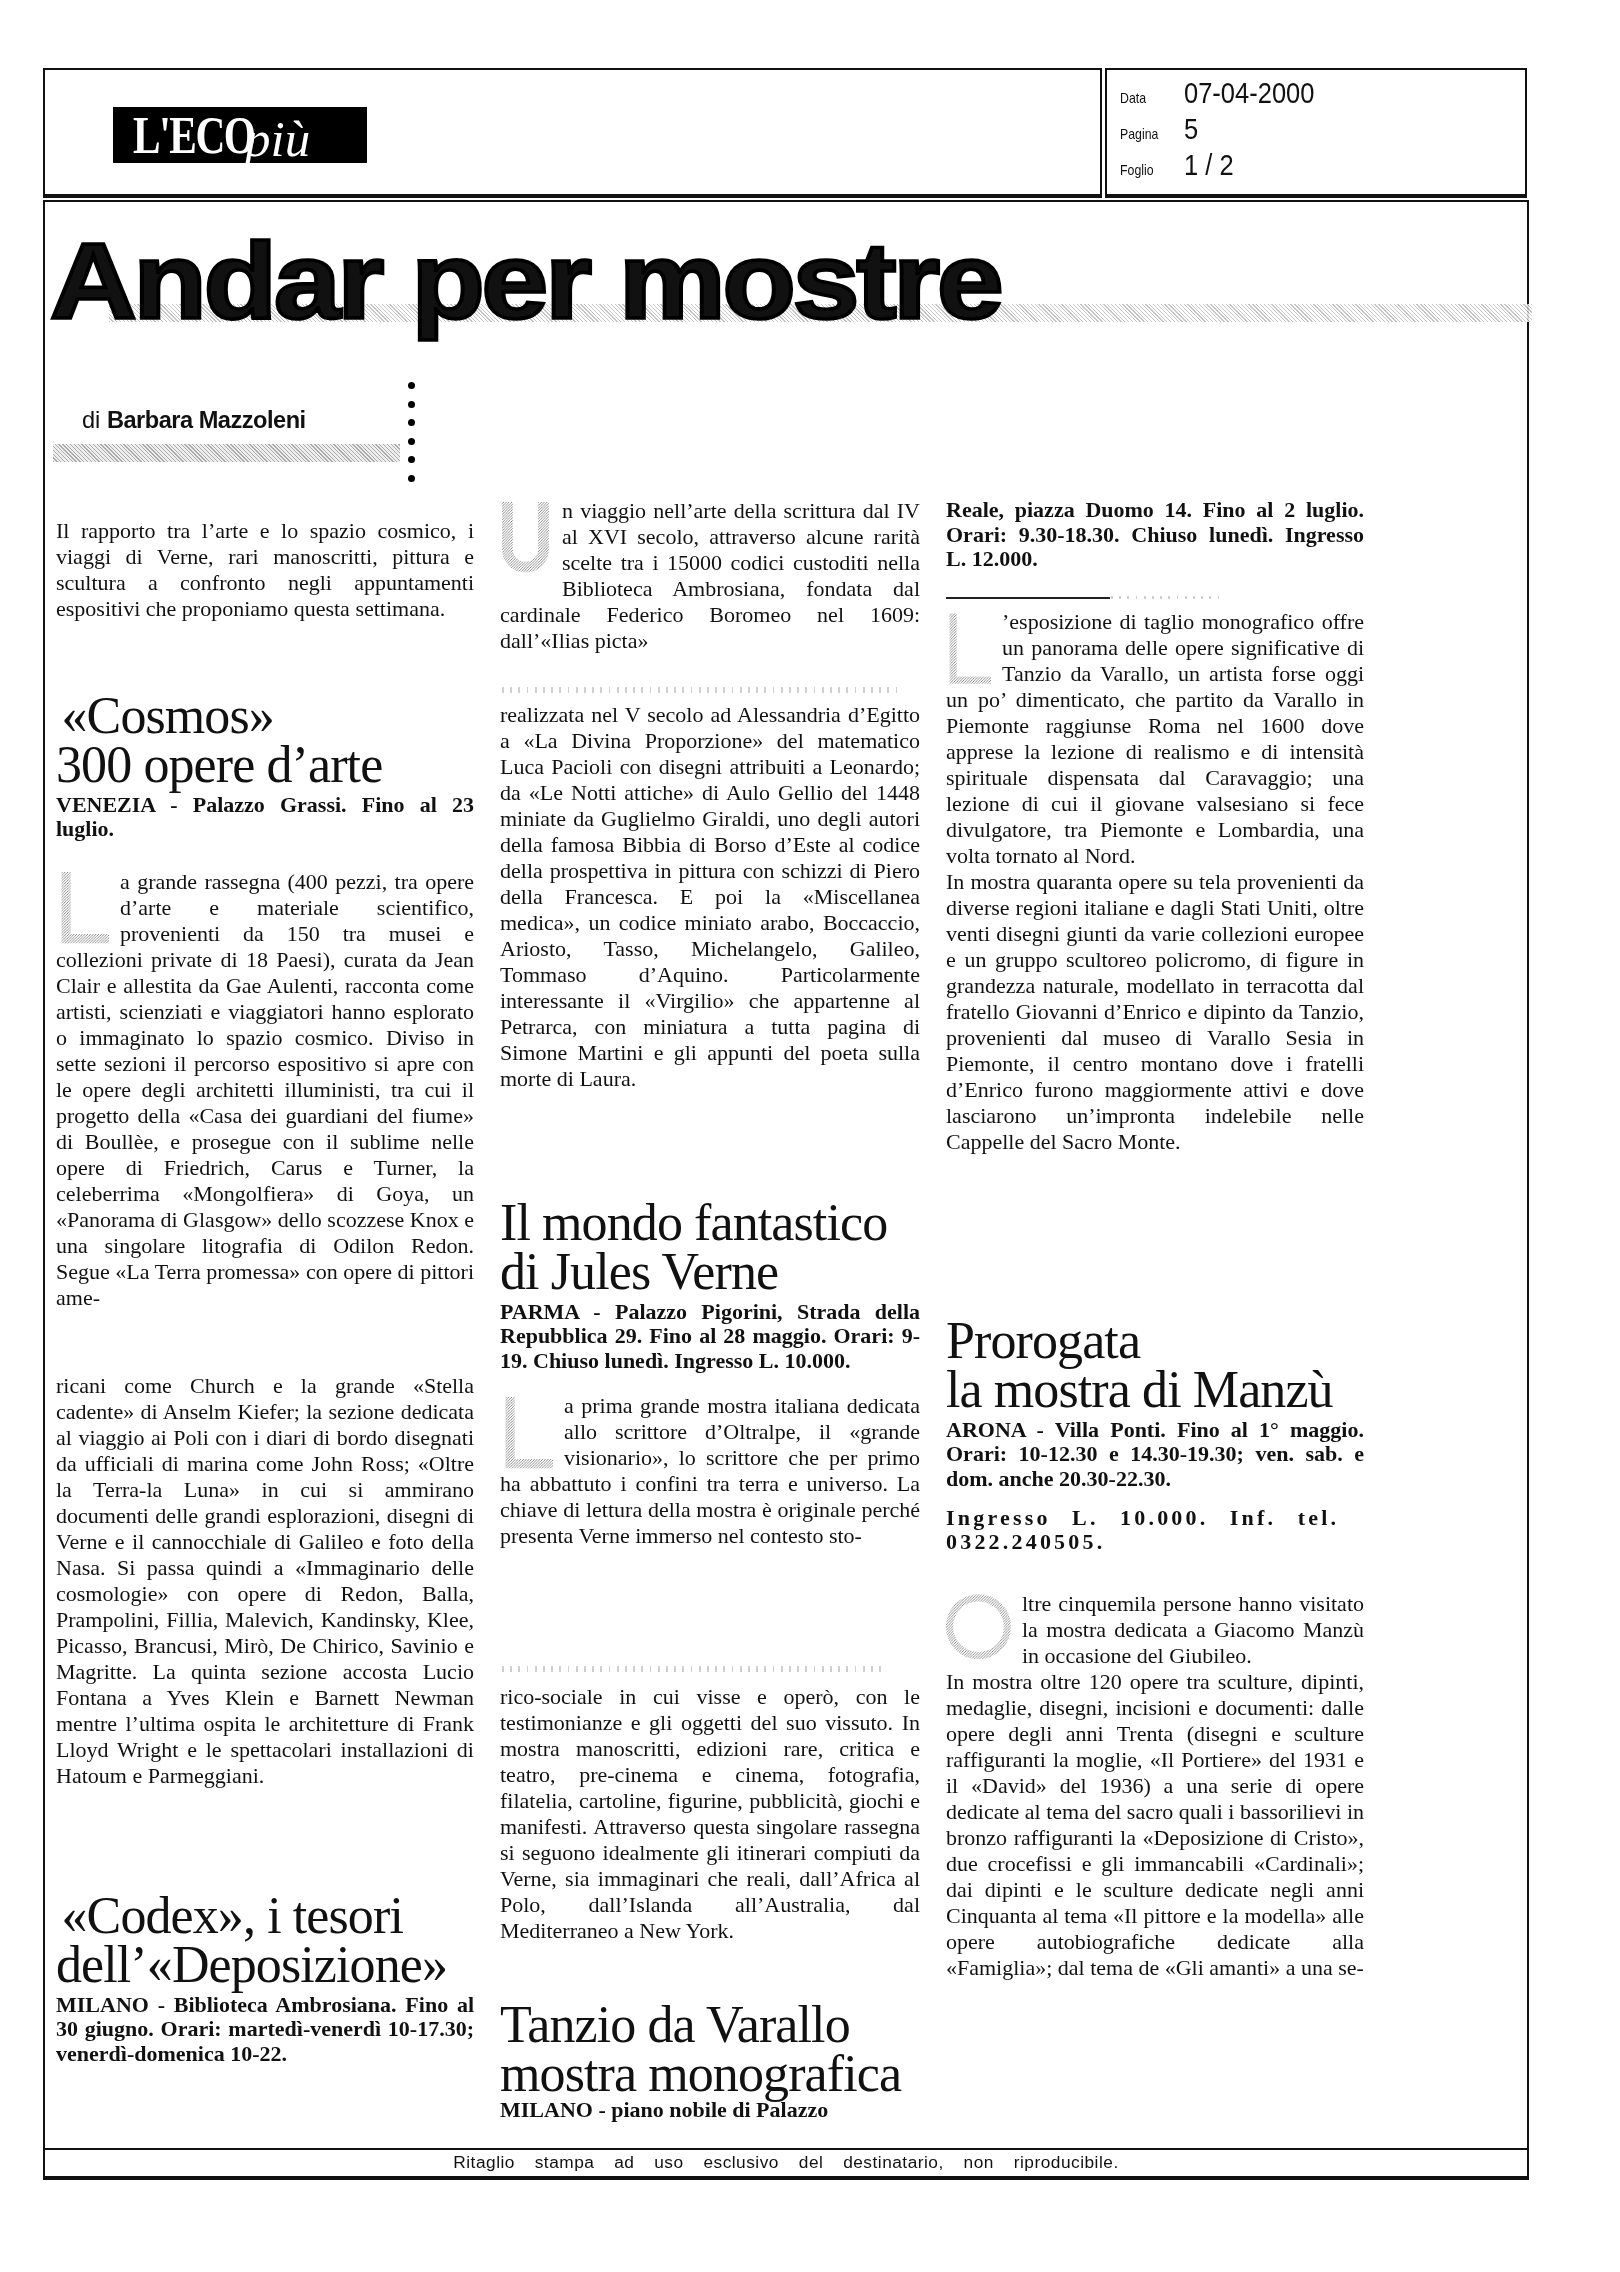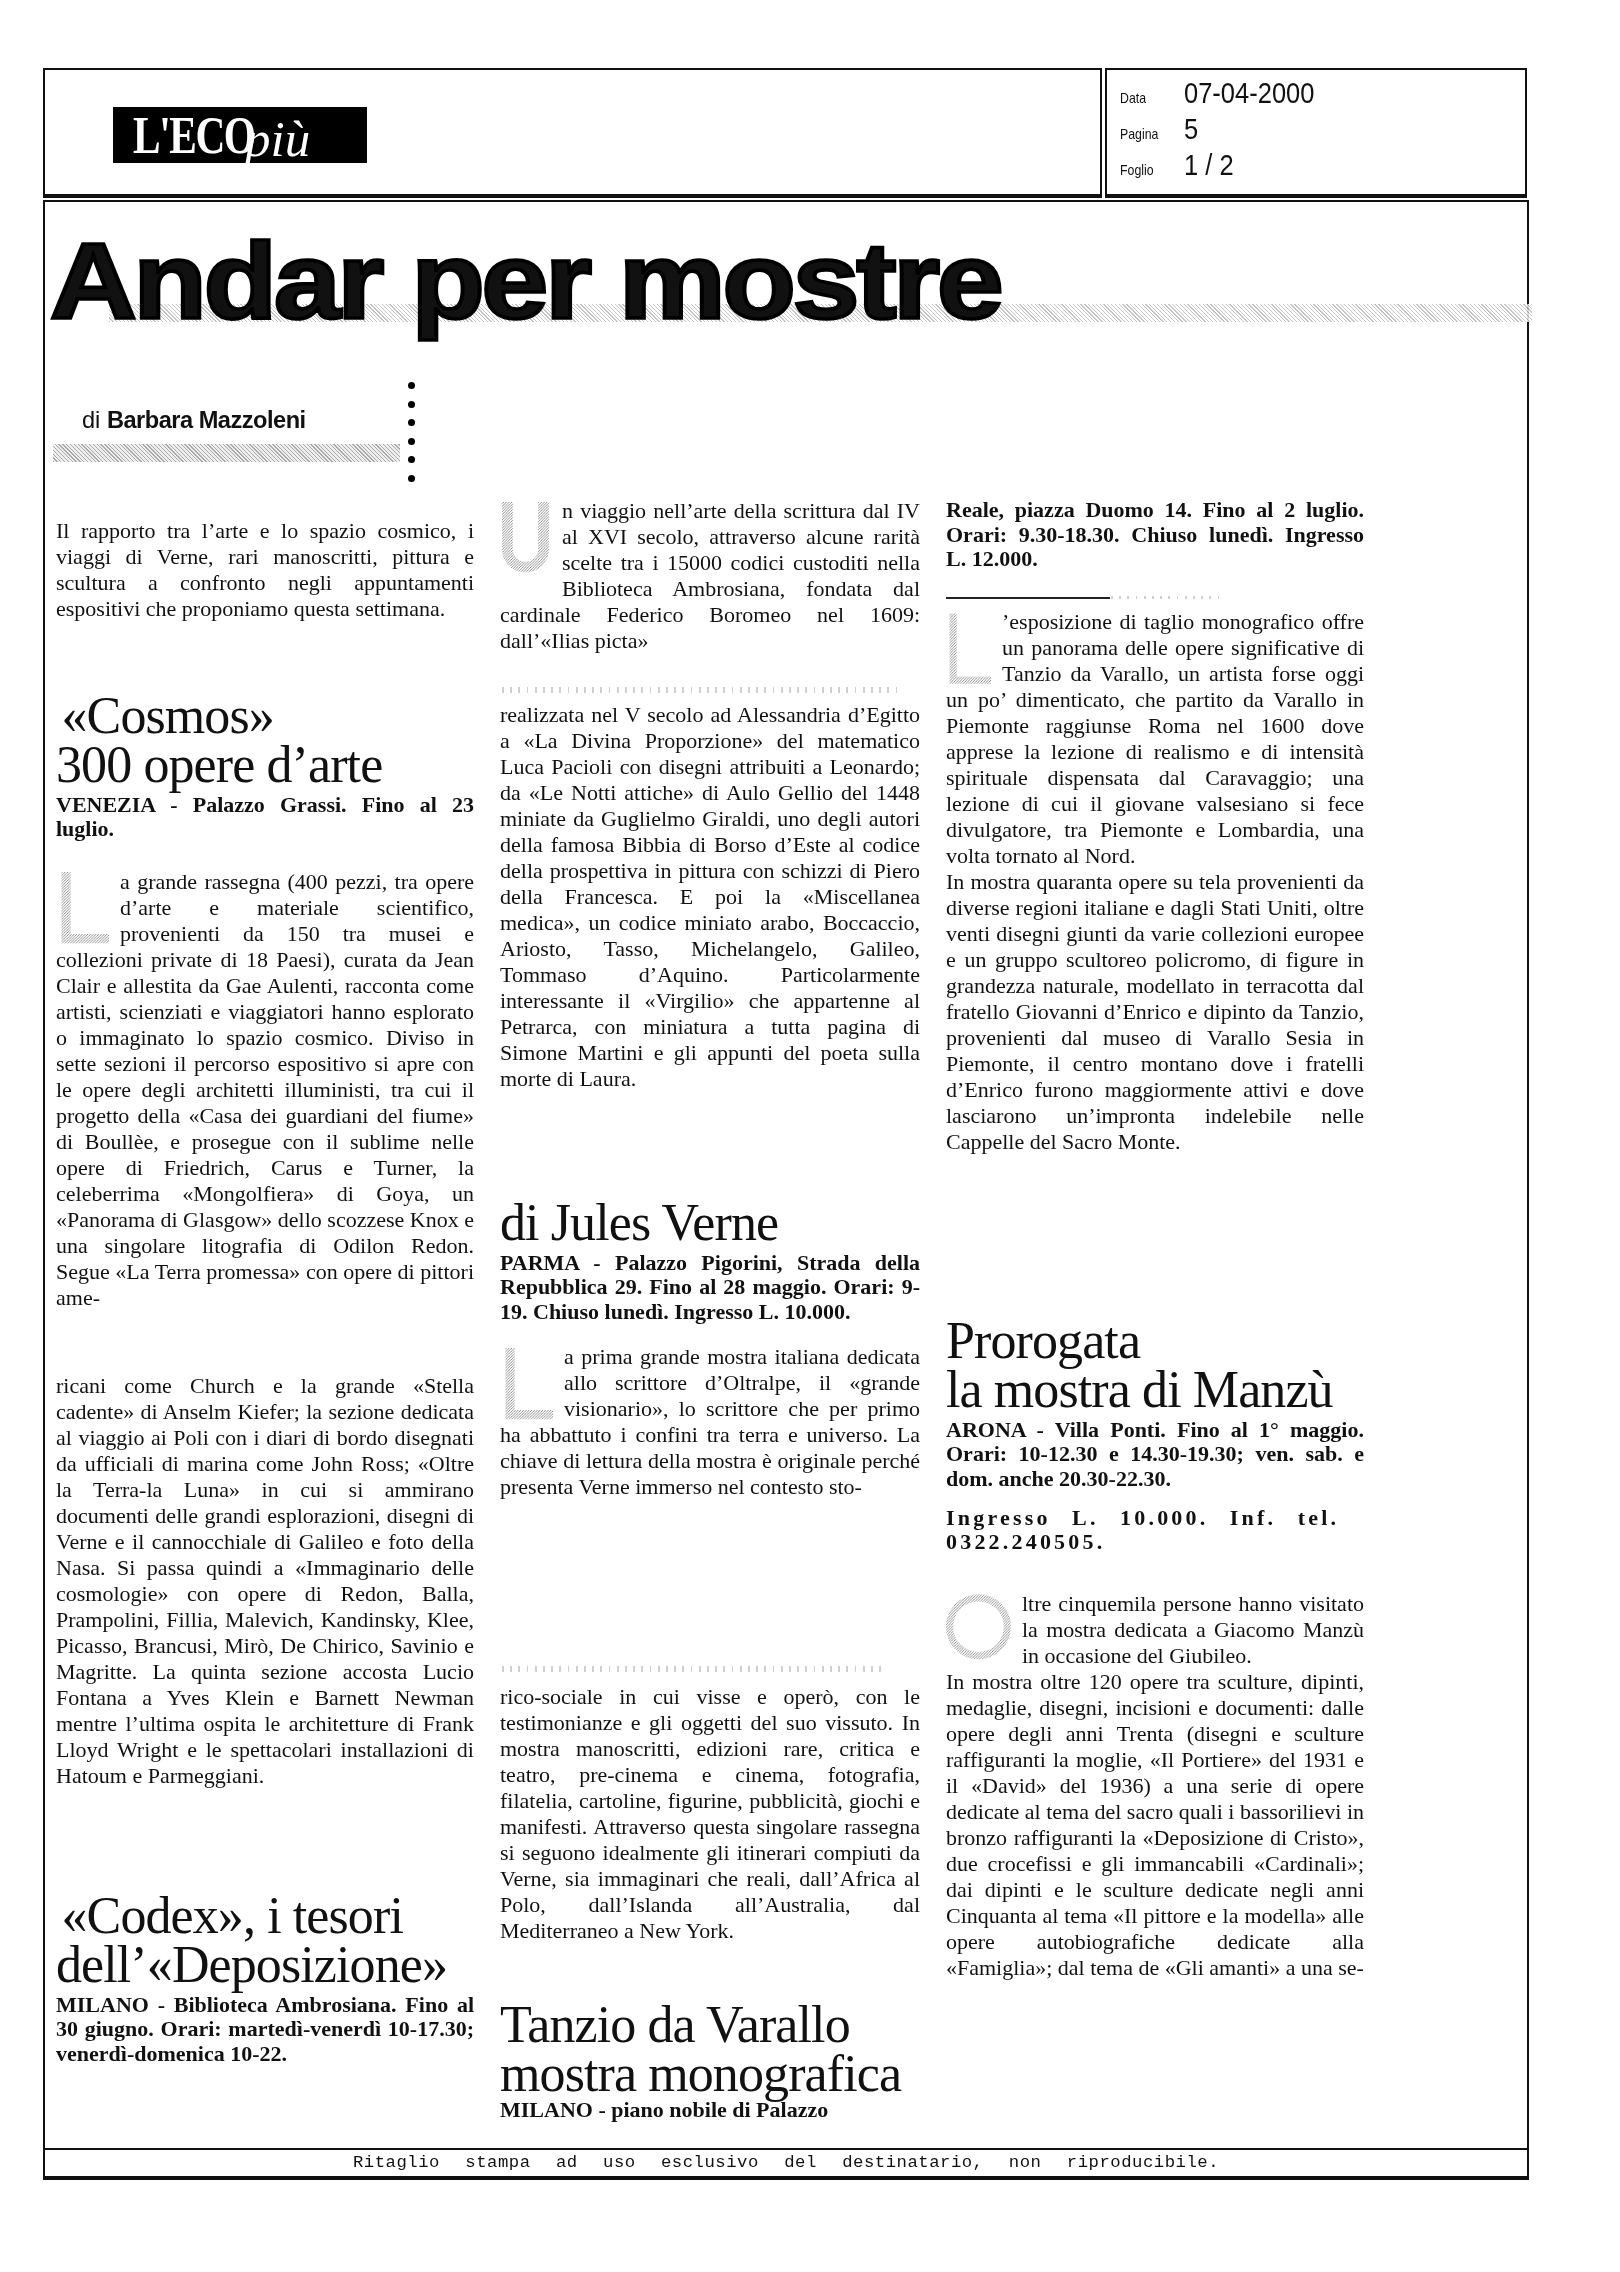--- a/index.html
+++ b/index.html
@@ -12,21 +12,21 @@
   .hdr-right { left:1105px; top:68px; width:418px; height:124px; border:2.7px solid #111; border-bottom-width:4.5px; }
   .logo { left:68px; top:37px; width:234px; height:56px; background:#000; color:#fff; display:flex; align-items:flex-end; padding-left:20px; overflow:visible; }
   .logo .eco { font-family:"Liberation Serif", serif; font-weight:bold; font-size:53px; line-height:55px; letter-spacing:-1.8px; transform:scaleX(0.78); transform-origin:left bottom; display:inline-block; }
   .logo .piu { font-family:"Liberation Serif", serif; font-style:italic; font-size:51px; line-height:51px; position:absolute; left:132px; top:7.3px; }
   .meta-row { position:absolute; left:12.7px; display:flex; align-items:baseline; }
   .meta-label { font-family:"Liberation Sans", sans-serif; font-size:14.5px; width:64px; transform:scaleX(0.85); transform-origin:left; }
   .meta-value { font-family:"Liberation Sans", sans-serif; font-size:30px; transform:scaleX(0.85); transform-origin:left; }
 
   .main-box { left:43px; top:200px; width:1482px; height:1946px; border:2.7px solid #111; }
   .footer-box { left:43px; top:2149px; width:1482px; height:25.5px; border:2.7px solid #111; border-top-width:1.8px; border-bottom-width:4.5px; display:flex; align-items:center; justify-content:center; }
-  .footer-text { font-family:Liberation Mono, monospace; font-size:17.3px; word-spacing:14.5px; letter-spacing:0.5px; }
+  .footer-text { font-family:Liberation Sans, sans-serif; font-size:17.3px; word-spacing:14.5px; letter-spacing:0.5px; }
 
   .title-band { left:109px; top:304px; width:1423px; height:18px;
     background: repeating-linear-gradient(45deg,#bbb 0 0.9px,#fff 0.9px 2.7px), #ddd; opacity:0.85; }
   .title { left:50px; top:218px; font-family:"Liberation Sans", sans-serif; font-weight:bold; font-size:107px; letter-spacing:-2.7px; line-height:127px; transform:scaleX(1.12) scaleY(1.0); transform-origin:left top; -webkit-text-stroke:3.6px #000; }
 
   .byline { left:82px; top:407px; font-family:"Liberation Sans", sans-serif; font-size:23.6px; }
   .byline b { font-weight:bold; letter-spacing:-0.5px; }
   .byline-band { left:53px; top:444px; width:347px; height:18px;
     background: repeating-linear-gradient(45deg,#aaa 0 0.9px,#eee 0.9px 2.7px); }
   .dots { left:408px; top:382px; width:11px; height:100px; display:flex; flex-direction:column; justify-content:space-between; }
@@ -136,20 +136,21 @@
       </svg>
   </span>
   <p>n viaggio nell’arte della scrittura dal IV al XVI secolo, attraverso alcune rarità scelte tra i 15000 codici custoditi nella Biblioteca Ambrosiana, fondata dal cardinale Federico Boromeo nel 1609: dall’«Ilias picta»</p>
 </div>
 <div class="abs speckle" style="left:502px; top:687px; width:400px;"></div>
 <div class="col c2" style="top:702px">
   <p>realizzata nel V secolo ad Alessandria d’Egitto a «La Divina Proporzione» del matematico Luca Pacioli con disegni attribuiti a Leonardo; da «Le Notti attiche» di Aulo Gellio del 1448 miniate da Guglielmo Giraldi, uno degli autori della famosa Bibbia di Borso d’Este al codice della prospettiva in pittura con schizzi di Piero della Francesca. E poi la «Miscellanea medica», un codice miniato arabo, Boccaccio, Ariosto, Tasso, Michelangelo, Galileo, Tommaso d’Aquino. Particolarmente interessante il «Virgilio» che appartenne al Petrarca, con miniatura a tutta pagina di Simone Martini e gli appunti del poeta sulla morte di Laura.</p>
 </div>
 
 <div class="col c2" style="top:1198px">
+  <h2 class="head">Il mondo fantastico</h2>
   <h2 class="head">di Jules Verne</h2>
   <p class="info" style="margin-top:3.6px">PARMA - Palazzo Pigorini, Strada della Repubblica 29. Fino al 28 maggio. Orari: 9-19. Chiuso lunedì. Ingresso L. 10.000.</p>
   <div style="margin-top:20px">
     <span class="dropcap">
       <svg viewBox="0 0 58 80">
           <path d="M6 0 h10 v68 h42 v10 h-52 z" fill="url(#dither)"></path>
         </svg>
     </span>
     <p>a prima grande mostra italiana dedicata allo scrittore d’Oltralpe, il «grande visionario», lo scrittore che per primo ha abbattuto i confini tra terra e universo. La chiave di lettura della mostra è originale perché presenta Verne immerso nel contesto sto-</p>
   </div>

